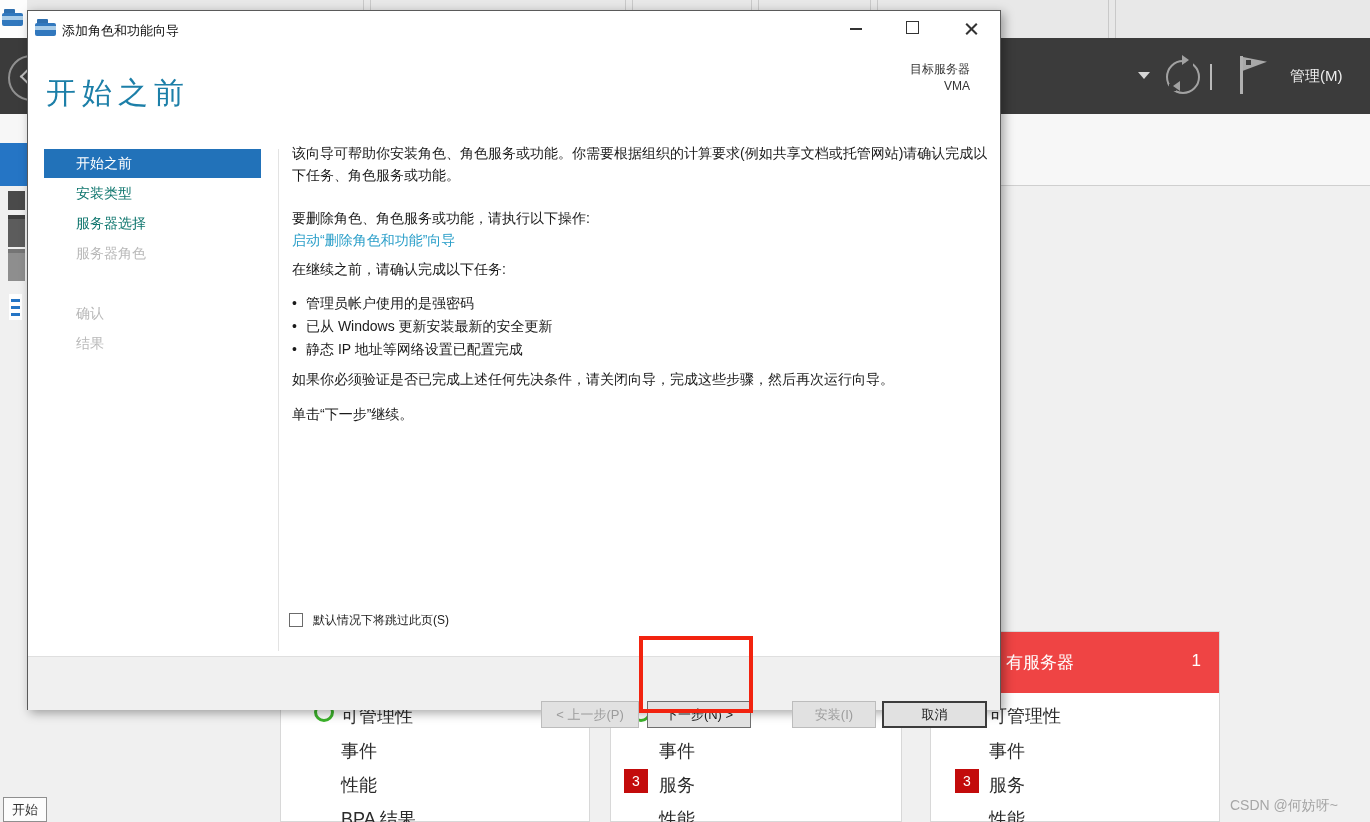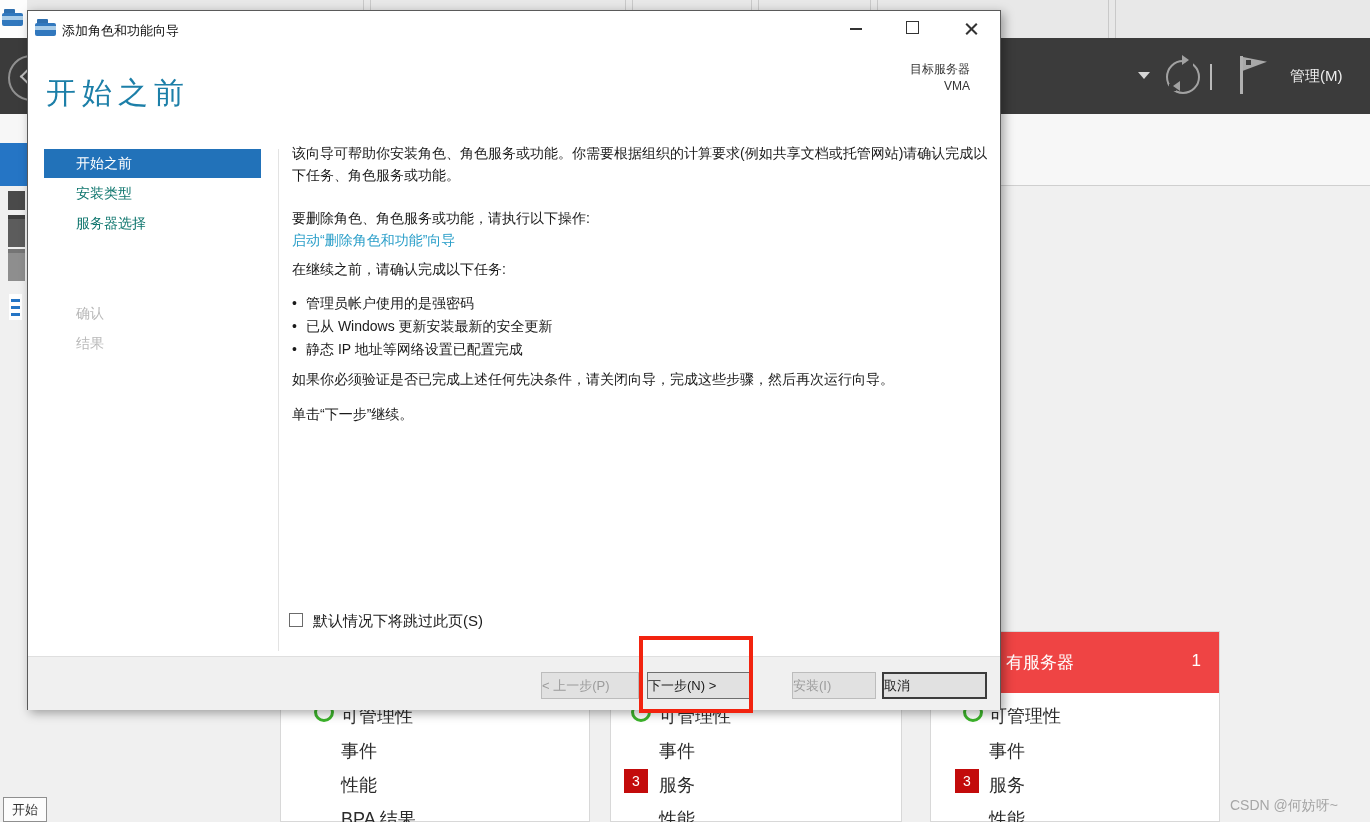--- a/index.html
+++ b/index.html
@@ -56,23 +56,23 @@
   .target-block{right:30px;top:50px;text-align:right;font-size:12px;color:#333;line-height:17px;}
   .navitem{left:16px;width:217px;height:29px;font-size:14px;color:#0f766e;line-height:29px;padding-left:32px;box-sizing:border-box;}
   .navitem.sel{background:#2272b9;color:#ffffff;}
   .navitem.dis{color:#b9b9b9;}
   .vsep{left:250px;top:138px;width:1px;height:502px;background:#e3e3e3;}
   .ctext{left:264px;width:700px;font-size:14px;color:#1a1a1a;line-height:22px;}
   .clink{color:#2b9fc9;cursor:pointer;}
   .bullet-line{position:relative;padding-left:14px;line-height:23px;}
   .bullet-line::before{content:"•";position:absolute;left:0;top:0;}
   .chk-box{left:261px;top:602px;width:14px;height:14px;background:#fff;border:1px solid #6b6b6b;box-sizing:border-box;}
-  .chk-label{left:285px;top:601px;font-size:15px;color:#1a1a1a;}
+  .chk-label{left:285px;top:601px;font-size:12px;color:#1a1a1a;}
   .dlg-footer{left:0;top:645px;width:972px;height:53px;background:#f0f0f0;border-top:1px solid #dfdfdf;}
-  .btn{position:absolute;top:661px;height:27px;background:#e1e1e1;border:1px solid #adadad;box-sizing:border-box;font-size:13px;color:#1a1a1a;text-align:left;line-height:25px;}
+  .btn{position:absolute;top:690px;height:27px;background:#e1e1e1;border:1px solid #adadad;box-sizing:border-box;font-size:13px;color:#1a1a1a;text-align:center;line-height:25px;}
   .btn.dis{color:#9c9c9c;border-color:#bcbcbc;}
   .btn.strong{border-color:#6e6e6e;}
   .btn.focused{border:2px solid #3c3c3c;line-height:23px;}
   .red-annotation{left:639px;top:636px;width:114px;height:77px;border:4px solid #f2230f;box-sizing:border-box;z-index:30;}
   .z10{z-index:10;}
 </style>
 </head>
 <body>
 
 <div class="screen">
@@ -180,20 +180,21 @@
 
     <div class="abs dlg-heading">开始之前</div>
     <div class="abs target-block">
       <div>目标服务器</div>
       <div>VMA</div>
     </div>
 
     <div class="abs navitem sel" style="top:138px;">开始之前</div>
     <div class="abs navitem" style="top:168px;">安装类型</div>
     <div class="abs navitem" style="top:198px;">服务器选择</div>
+    <div class="abs navitem dis" style="top:228px;">服务器角色</div>
     <div class="abs navitem dis" style="top:288px;">确认</div>
     <div class="abs navitem dis" style="top:318px;">结果</div>
     <div class="abs vsep"></div>
 
     <div class="abs ctext" style="top:131px;">该向导可帮助你安装角色、角色服务或功能。你需要根据组织的计算要求(例如共享文档或托管网站)请确认完成以下任务、角色服务或功能。</div>
     <div class="abs ctext" style="top:196px;">要删除角色、角色服务或功能，请执行以下操作:</div>
     <div class="abs ctext clink" style="top:218px;">启动“删除角色和功能”向导</div>
     <div class="abs ctext" style="top:247px;">在继续之前，请确认完成以下任务:</div>
     <div class="abs ctext" style="top:281px;">
       <div class="bullet-line">管理员帐户使用的是强密码</div>

